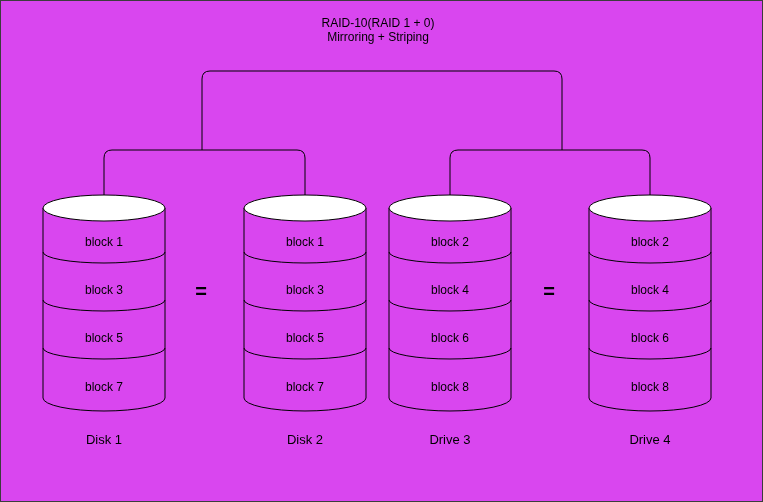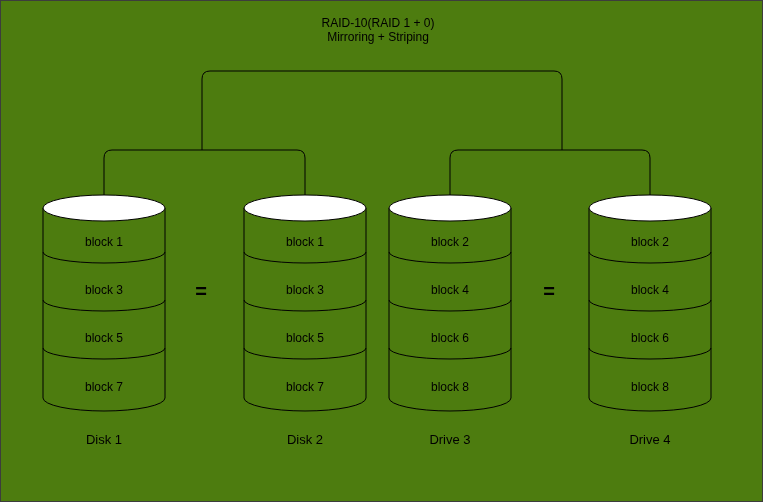--- a/index.html
+++ b/index.html
@@ -5,21 +5,21 @@
   html, body {
     margin: 0;
     padding: 0;
     background: #ffffff;
   }
   .diagram-wrap {
     position: relative;
     width: 763px;
     height: 502px;
     font-family: "Liberation Sans", sans-serif;
-    background: #4d7c0f;
+    background: #d946ef;
   }
   svg { display: block; }
   .line-shape {
     fill: none;
     stroke-width: 1;
     stroke-linecap: butt;
     stroke-linejoin: round;
   }
   .cyl-top {
     fill: #ffffff;

